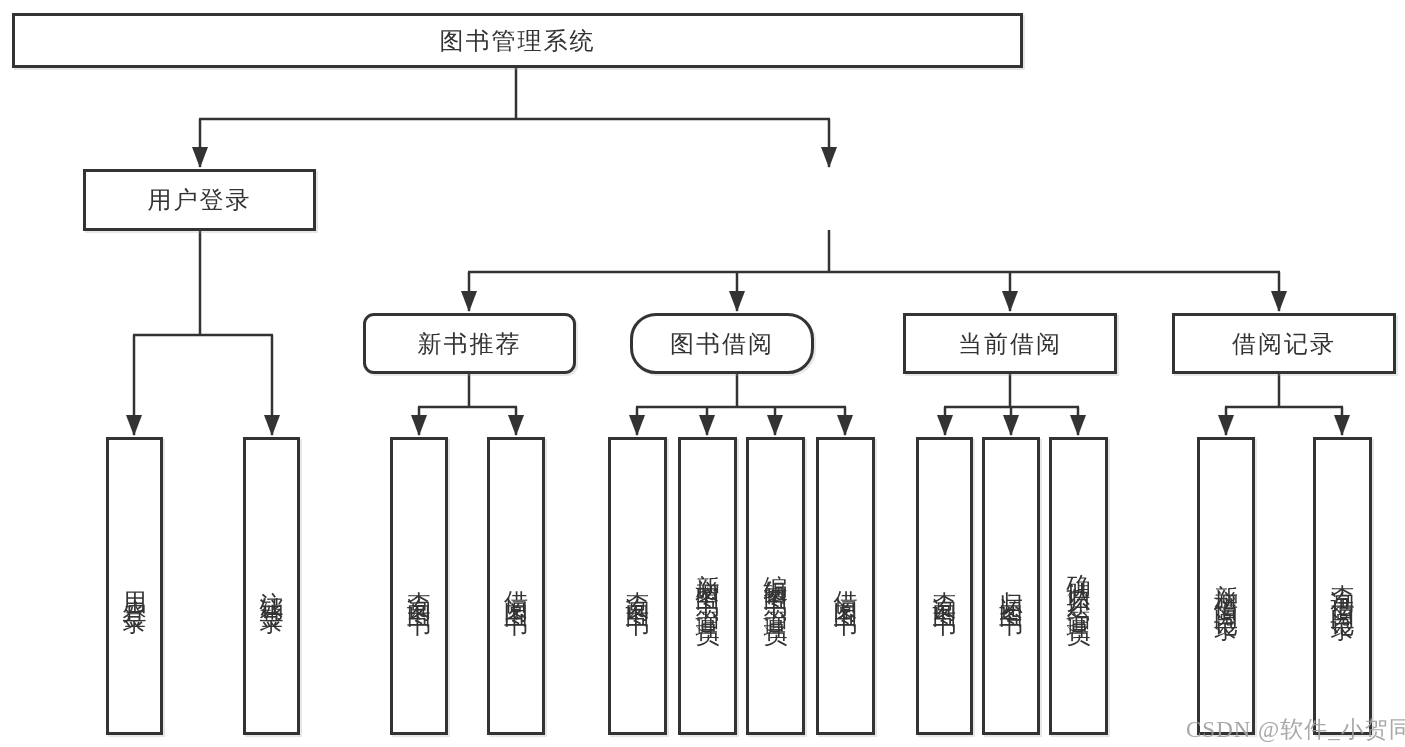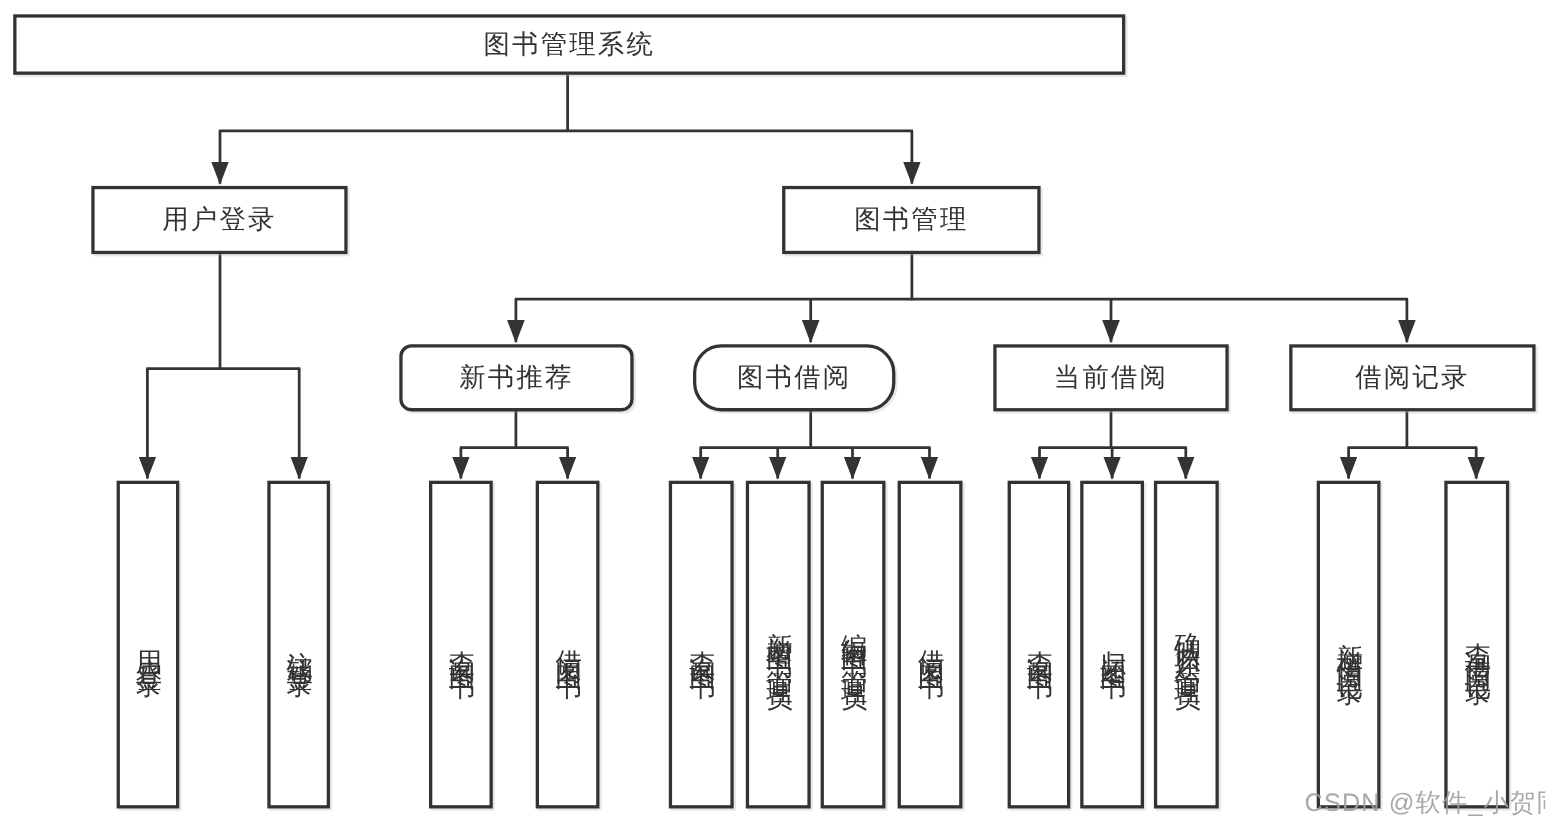--- a/index.html
+++ b/index.html
@@ -2,21 +2,21 @@
 <html><head>
 <meta charset="utf-8">
 <style>
   html, body { margin: 0; padding: 0; background: #ffffff; }
   .stage {
     position: relative;
     width: 1405px;
     height: 747px;
     background: #ffffff;
     overflow: hidden;
-    font-family: Liberation Sans, sans-serif;
+    font-family: Liberation Serif, serif;
     color: #333333;
   }
   .wires {
     position: absolute;
     left: 0; top: 0;
     width: 1405px; height: 747px;
     pointer-events: none;
   }
   .node {
     position: absolute;
@@ -106,23 +106,20 @@
     </g>
   </svg>
 
   <div class="node h" style="left:12px; top:13px; width:1011px; height:55px;">
     <span>图书管理系统</span>
   </div>
 
   <div class="node h" style="left:83px; top:169px; width:233px; height:62px;">
     <span>用户登录</span>
   </div>
-  <div class="node h" style="left:711px; top:169px; width:235px; height:62px;">
-    <span>图书管理</span>
-  </div>
 
   <div class="node h" style="left:363px; top:313px; width:213px; height:61px;border-radius:11px;">
     <span>新书推荐</span>
   </div>
   <div class="node h" style="left:630px; top:313px; width:184px; height:61px;border-radius:26px;">
     <span>图书借阅</span>
   </div>
   <div class="node h" style="left:903px; top:313px; width:214px; height:61px;text-align:right;">
     <span>当前借阅</span>
   </div>

